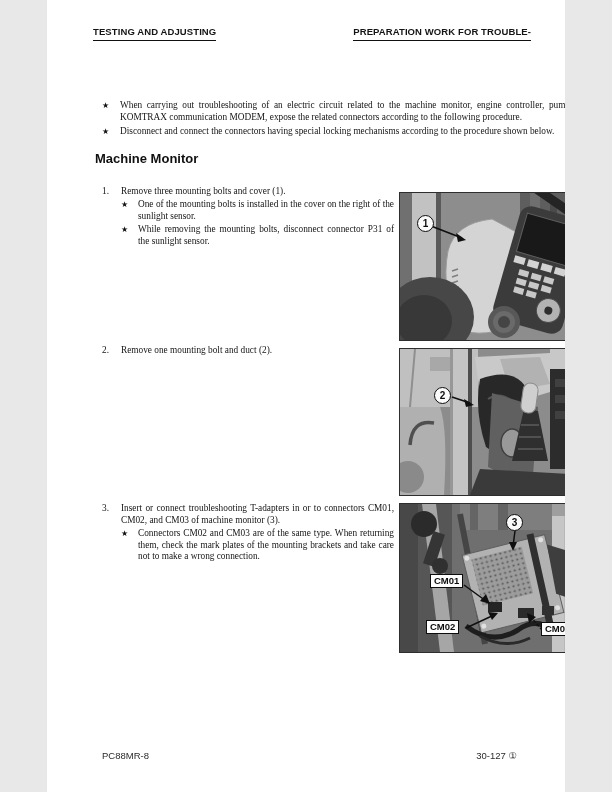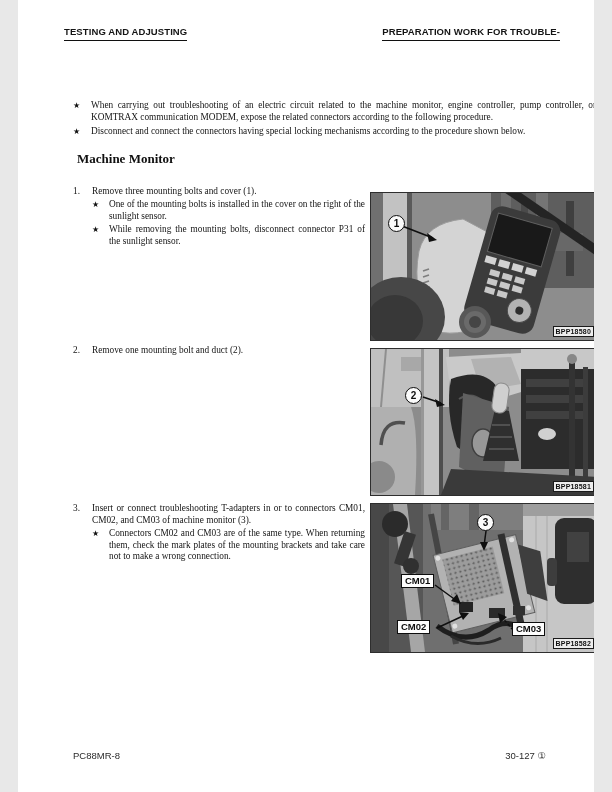--- a/index.html
+++ b/index.html
@@ -1,28 +1,28 @@
 <!DOCTYPE html>
 <html><head>
 <meta charset="utf-8">
 <style>
   html,body{margin:0;padding:0;background:#e8e8e8;}
-  .page{position:relative;width:576px;height:792px;background:#ffffff;margin:0 auto;
+  .page{position:relative;width:518px;height:792px;background:#ffffff;margin:0 auto;
         font-family:"Liberation Serif",serif;color:#141414;overflow:hidden;}
 
   
   .hdr{position:absolute;left:46px;right:34px;top:26px;display:flex;justify-content:space-between;
        font-family:"Liberation Sans",sans-serif;font-weight:bold;font-size:9.5px;letter-spacing:.1px;}
   .hdr span{border-bottom:1.6px solid #101010;padding-bottom:3px;}
 
   
   .title{position:absolute;left:46px;top:50px;width:430px;
          font-family:"Liberation Sans",sans-serif;font-weight:bold;font-size:14.5px;line-height:19px;color:#101010;}
-  .secthead{position:absolute;left:59px;top:151px;
-            font-family:Liberation Serif, serif;font-weight:bold;font-size:13px;color:#101010;}
+  .secthead{position:absolute;left:48px;top:151px;
+            font-family:Liberation Sans, sans-serif;font-weight:bold;font-size:13px;color:#101010;}
 
   
   .intro{position:absolute;left:55px;top:100px;width:523px;font-size:9.3px;line-height:11.7px;}
   .intro .row{display:flex;margin-bottom:2.5px;}
   .star{flex:0 0 18px;font-size:8px;line-height:11.7px;color:#111;}
   .jtext{flex:1;text-align:justify;}
 
   
   .step{position:absolute;left:55px;width:292px;font-size:9.3px;line-height:11.7px;}
   .step .srow{display:flex;}

